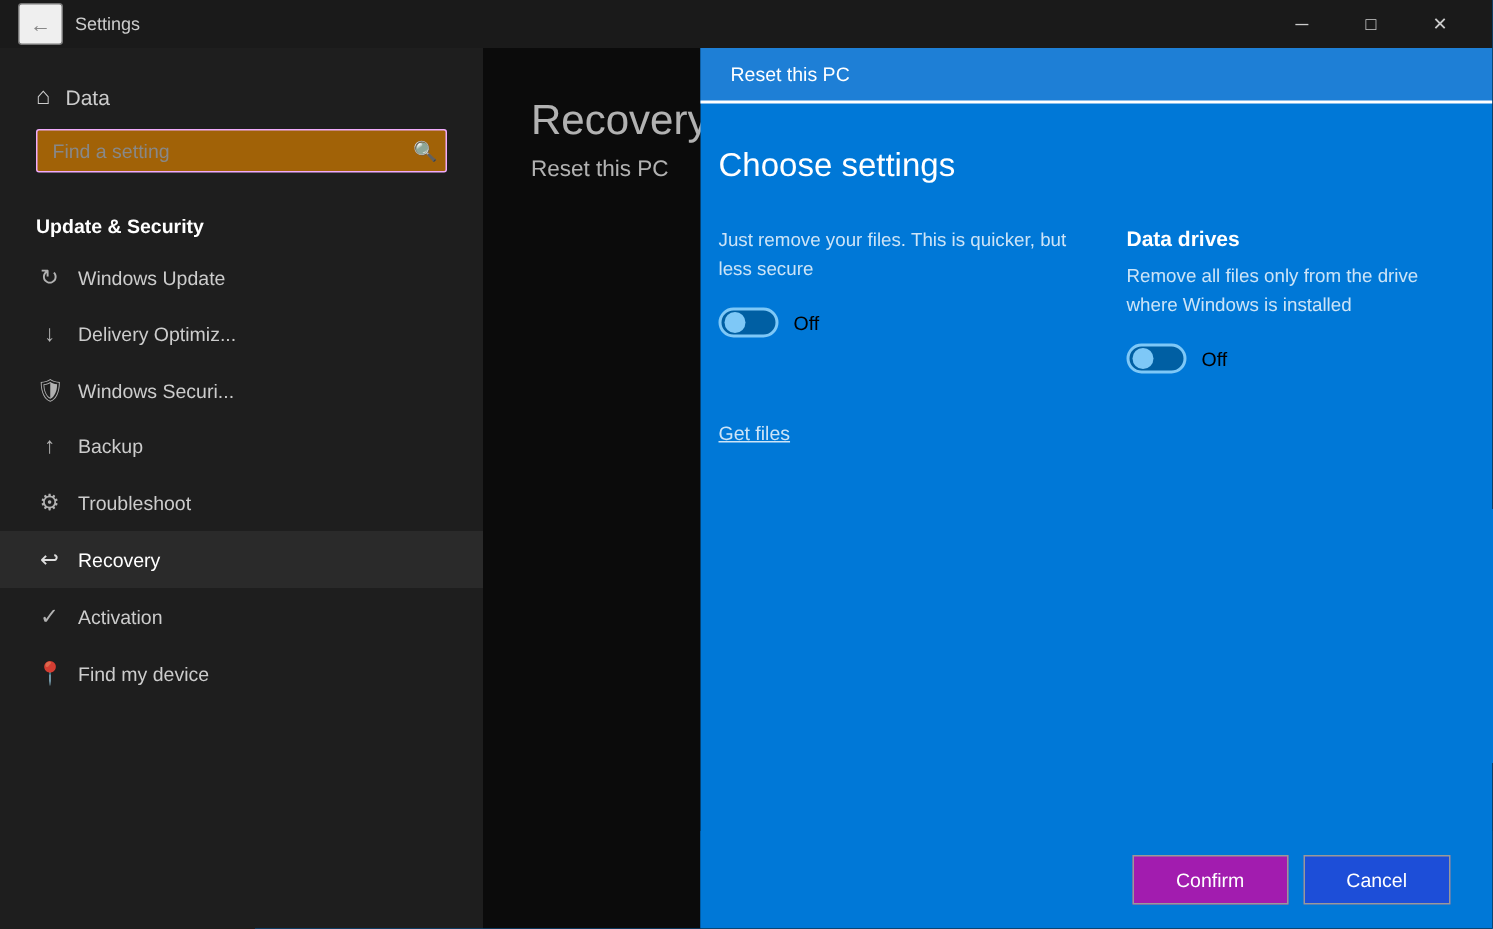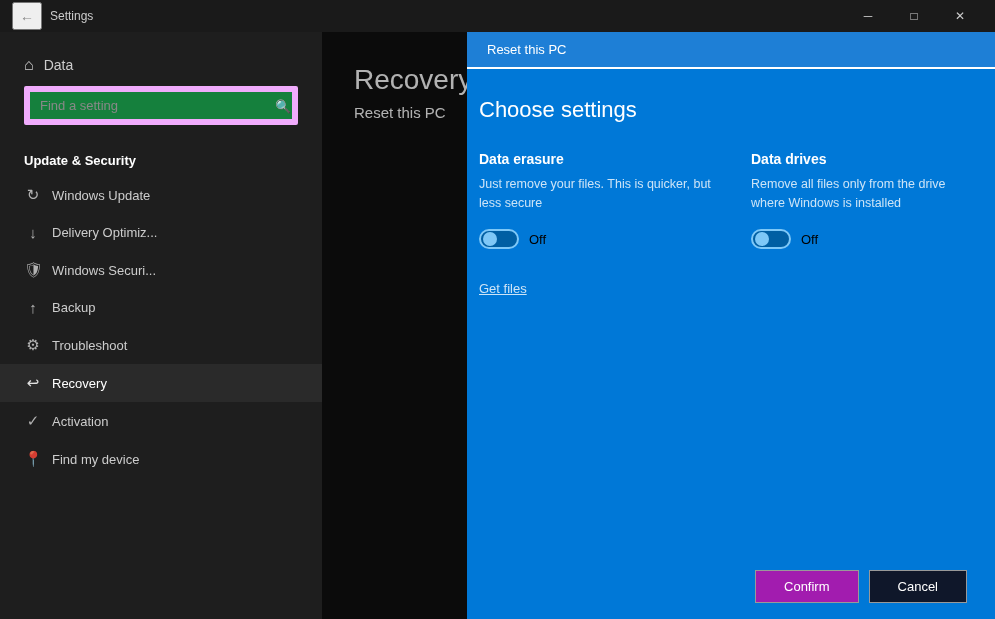--- a/index.html
+++ b/index.html
@@ -82,22 +82,22 @@
     }
     .home-icon {
       font-size: 16px;
     }
     .search-box {
       margin: 4px 12px 12px;
       position: relative;
     }
     .search-input {
       width: 100%;
-      background: #15803d;
-      border: 6px solid #f0abfc;
+      background: #a16207;
+      border: 1px solid #f0abfc;
       color: #ccc;
       padding: 6px 30px 6px 10px;
       font-size: 13px;
       outline: none;
       border-radius: 2px;
     }
     .search-input::placeholder { color: #888; }
     .search-icon-btn {
       position: absolute;
       right: 6px;
@@ -261,21 +261,21 @@
       background: #0078d7;
       color: #fff;
       min-width: 90px;
     }
     .modal-btn.confirm {
       background: #a21caf;
       color: #fff;
       border-color: #999;
     }
     .modal-btn.cancel {
-      background: #0f172a;
+      background: #1d4ed8;
       color: #fff;
       border-color: #999;
     }
 
     
     .bottom-text {
       position: absolute;
       bottom: 20px;
       right: 20px;
       color: #ccc;
@@ -354,21 +354,20 @@
     <div class="bottom-text">your files if the</div>
 
     <div class="modal-overlay">
       <div class="modal">
         <div class="modal-tab">Reset this PC</div>
         <div class="modal-body">
           <div class="modal-title">Choose settings</div>
           <div class="settings-columns">
 
             <div class="settings-col">
-              <div class="col-header">Data erasure</div>
               <div class="col-desc">Just remove your files. This is quicker, but less secure</div>
               <div class="toggle-row">
                 <div class="toggle">
                   <div class="toggle-knob"></div>
                 </div>
                 <span class="toggle-label">Off</span>
               </div>
             </div>
 
             <div class="settings-col">

